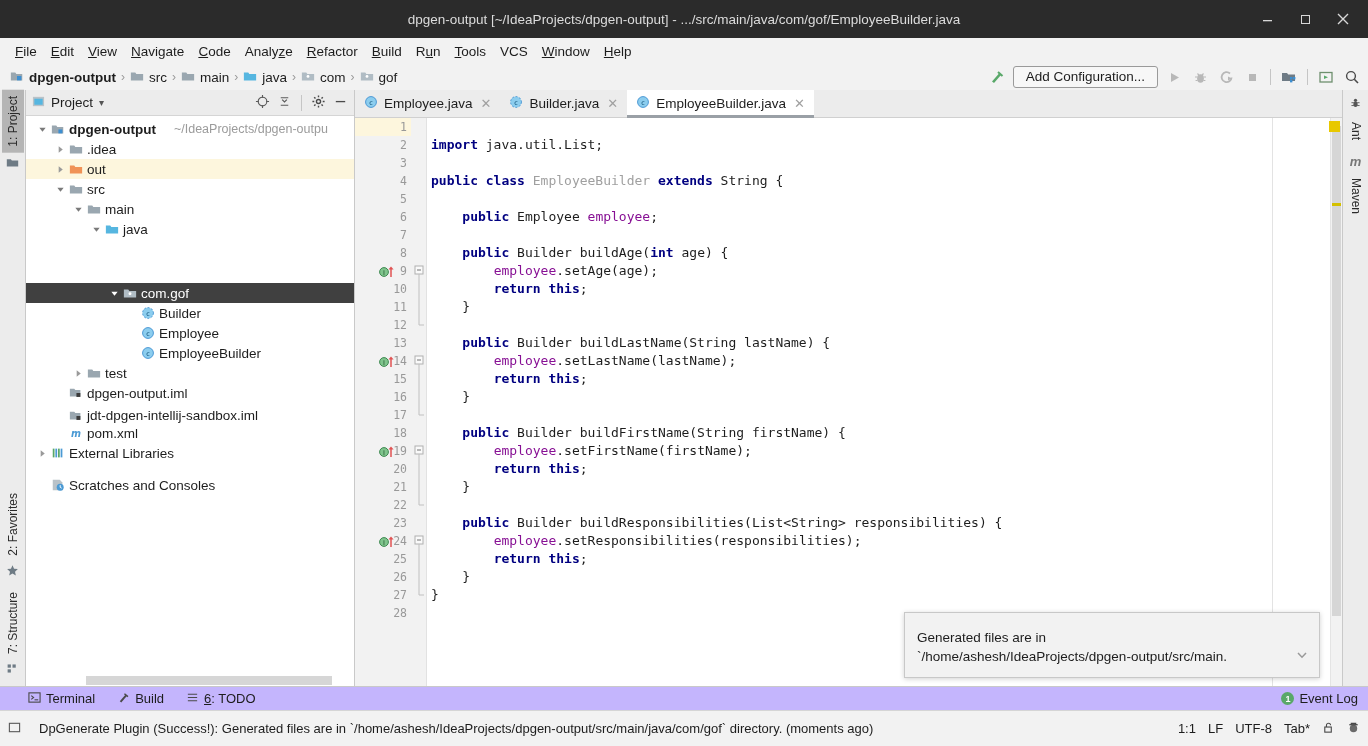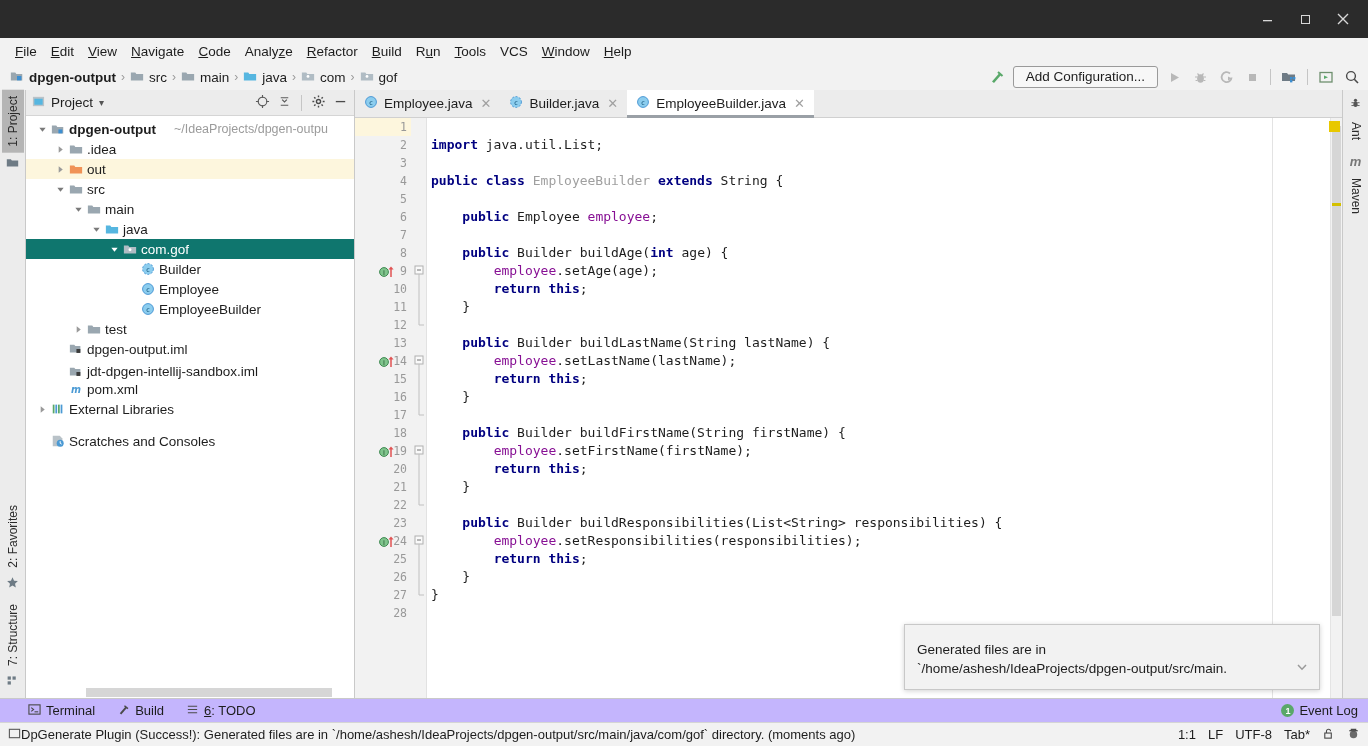--- a/index.html
+++ b/index.html
@@ -63,21 +63,21 @@
   
   .projpanel { width:329px; background:#ffffff; display:flex; flex-direction:column;
                border-right:1px solid #c9c9c9; flex:none; min-width:0; }
   .panelhdr { height:26px; background:#ececec; display:flex; align-items:center;
               padding:0 6px; gap:6px; border-bottom:1px solid #d5d5d5; flex:none; }
   .panelhdr .ttl { font-size:13.5px; }
   .phicons { margin-left:auto; display:flex; align-items:center; gap:7px; }
   .tree { flex:1; overflow:hidden; position:relative; background:#fff; padding-top:3px; }
   .trow { height:20px; display:flex; align-items:center; font-size:13.5px;
           white-space:nowrap; padding-right:4px; }
-  .trow.sel { background:#0f766e; color:#fff; }
+  .trow.sel { background:#404040; color:#fff;margin-top:44px; }
   .trow.hl  { background:#fdf6dd; }
   .tarrow { width:13px; display:flex; align-items:center; justify-content:center; flex:none; }
   .tarrow svg { display:block; }
   .ticon { width:17px; display:flex; align-items:center; justify-content:center; flex:none; margin-right:3px; }
   .tlabel { }
   .tlabel.b { font-weight:bold; }
   .tsub { color:#9b9b9b; margin-left:18px; font-size:12.5px; }
   .hscroll { height:11px; background:#fff; flex:none; position:relative; }
   .hscroll i { position:absolute; left:60px; right:22px; top:1px; height:9px; background:#d6d6d6; display:block; }
 
@@ -123,30 +123,31 @@
 
   
   .toolbar-bottom { height:24px; background:#c4b5fd; border-top:1px solid #c9c9c9;
                     display:flex; align-items:center; padding-left:28px; gap:22px; flex:none; position:relative; }
   .tw { display:flex; align-items:center; gap:5px; font-size:13px; }
   .tw u { text-decoration:underline; }
   .tb-right { position:absolute; right:10px; display:flex; align-items:center; gap:5px; font-size:13px; }
   .badge { width:13px; height:13px; border-radius:50%; background:#59a869; color:#fff;
            font-size:9px; display:flex; align-items:center; justify-content:center; font-weight:bold; }
 
-  .statusbar { height:24px; background:#f2f2f2; border-top:1px solid #d5d5d5;
-               display:flex; align-items:center; padding:0 8px; gap:0; flex:none; font-size:13px; position:relative; }
+  .statusbar { height:36px; background:#f2f2f2; border-top:1px solid #d5d5d5;
+               display:flex; align-items:center; padding:0 8px; gap:18px; flex:none; font-size:13px; position:relative; }
   .sb-right { position:absolute; right:8px; display:flex; align-items:center; gap:12px; font-size:13px; }
 </style>
 </head>
 <body>
 
 <div class="app">
 
   <div class="titlebar">
+    <div class="ttl">dpgen-output [~/IdeaProjects/dpgen-output] - .../src/main/java/com/gof/EmployeeBuilder.java</div>
     <div class="winbtns">
       <div class="winbtn wb-min">
         <svg width="11" height="11" viewBox="0 0 11 11">
             <rect x="1" y="6" width="9" height="1.3" fill="#d8d8d8"></rect>
           </svg>
       </div>
       <div class="winbtn wb-max">
           <span></span>
         </div>
       <div class="winbtn">

